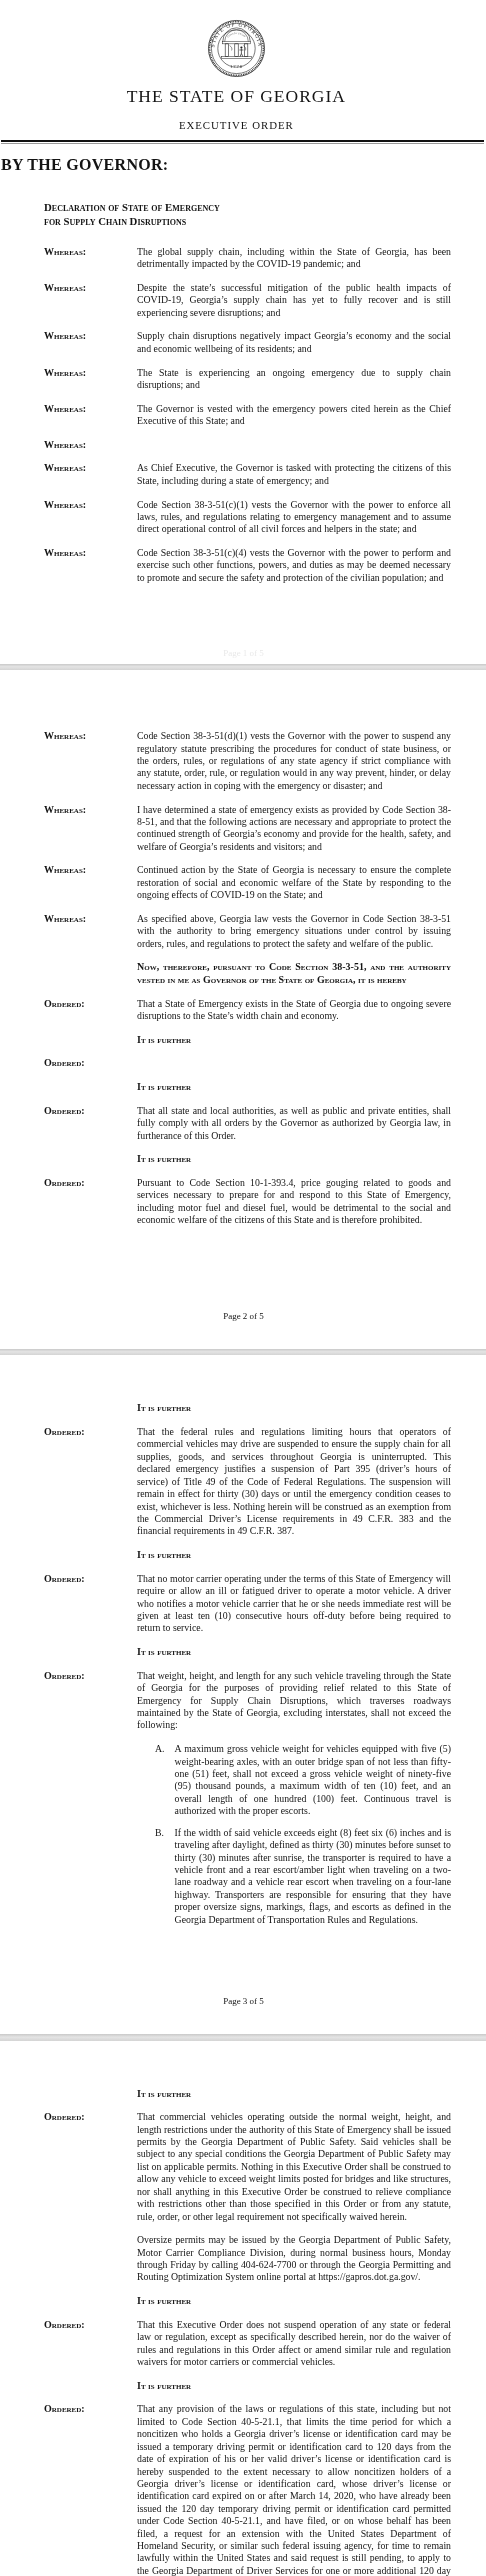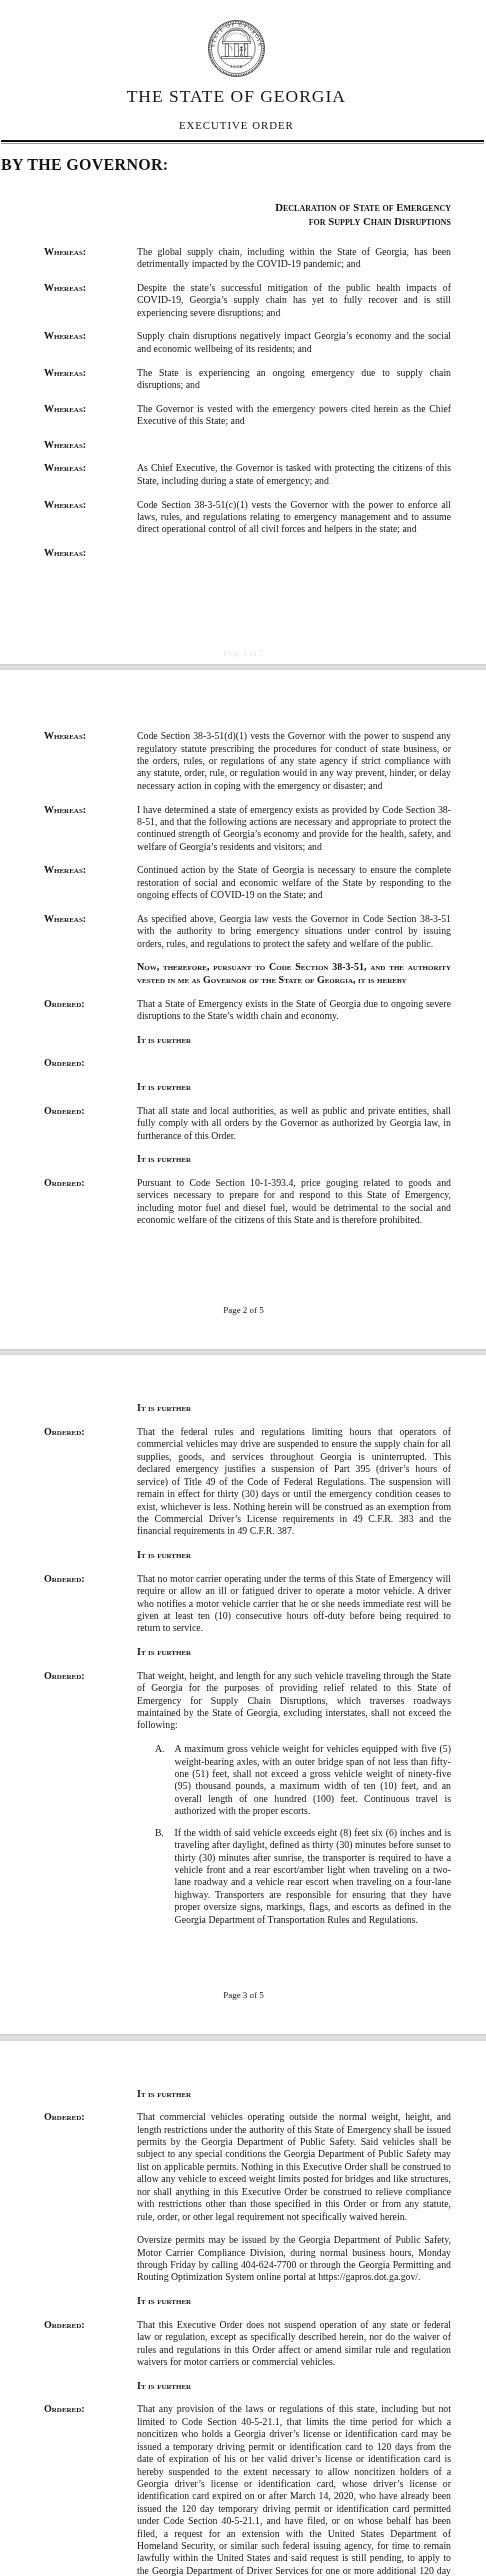--- a/index.html
+++ b/index.html
@@ -13,41 +13,41 @@
   #page-4 { height:681px; }
 
   .pagebreak { height:6.2px; background:linear-gradient(#c9c9c9,#e4e4e4 45%,#d4d4d4); }
 
   
   .seal { display:block; width:59px; height:59px; margin:18.5px auto 0 auto; position:relative; left:-7.2px; }
   .title { margin:8.2px 0 0 0; text-align:center; font-size:17.5px; font-weight:normal; letter-spacing:1px; position:relative; left:-7.2px; }
   .subtitle { margin:12.4px 0 0 0; text-align:center; font-size:10.8px; font-weight:normal; letter-spacing:1px; position:relative; left:-7.2px; }
   .rule { margin:9.3px 3.1px 0 1px; border:none; border-top:2.1px solid #101010; border-bottom:0.5px solid #9a9a9a; height:0.5px; }
   .byline { margin:12.4px 0 0 1px; font-size:16px; letter-spacing:0.3px;font-weight:bold; }
-  .heading { margin:26px 36px 0 44px; text-align:right; font-variant:small-caps; font-weight:bold; font-size:10.8px; line-height:14px; }
+  .heading { margin:26px 36px 0 44px; text-align:left; font-variant:small-caps; font-weight:bold; font-size:10.8px; line-height:14px; }
 
   
   .blocks { padding:0 36px 0 44px; }
   #page-1 .blocks { margin-top:17.5px; }
   #page-2 .blocks { padding-top:60px; }
   #page-3 .blocks { padding-top:47px; }
   #page-4 .blocks { padding-top:47px; }
 
   .item { display:grid; grid-template-columns:93px 314px; margin:0 0 11.3px 0; }
   .item .label { font-variant:small-caps; font-weight:bold; font-size:10px; line-height:12.4px; }
   .item .body { margin:0; font-size:9.8px; line-height:12.4px; text-align:justify; }
   .item .body.caps { font-variant:small-caps; font-weight:bold; font-size:10px; }
   .item.sub { margin-bottom:9.3px; }
   .subwrap { display:grid; grid-template-columns:19.6px 1fr; padding-left:18px; }
   .subwrap .marker { font-size:9.8px; line-height:12.4px; }
 
   
   .pagenum { position:absolute; left:0; width:100%; text-align:center; font-size:9px; }
   #page-1 .pagenum { bottom:6.2px; opacity:0.10; }
-  #page-2 .pagenum, #page-3 .pagenum { bottom:34px;font-family:Liberation Serif, serif; }
+  #page-2 .pagenum, #page-3 .pagenum { bottom:28px;font-family:Liberation Serif, serif; }
 
   .sealink { stroke:#1d1d1d; fill:none; }
 </style>
 </head>
 <body>
 
 <div class="doc">
 
   <section class="page" id="page-1">
     <svg class="seal" viewBox="0 0 120 120">
@@ -115,20 +115,21 @@
         <div class="item">
           <span class="label">Whereas:</span>
           <p class="body">As Chief Executive, the Governor is tasked with protecting the citizens of this State, including during a state of emergency; and</p>
         </div>
         <div class="item">
           <span class="label">Whereas:</span>
           <p class="body">Code Section 38-3-51(c)(1) vests the Governor with the power to enforce all laws, rules, and regulations relating to emergency management and to assume direct operational control of all civil forces and helpers in the state; and</p>
         </div>
         <div class="item">
           <span class="label">Whereas:</span>
+          <p class="body">Code Section 38-3-51(c)(4) vests the Governor with the power to perform and exercise such other functions, powers, and duties as may be deemed necessary to promote and secure the safety and protection of the civilian population; and</p>
         </div>
       </div>
     <div class="pagenum">Page 1 of 5</div>
   </section>
 
   <div class="pagebreak"></div>
 
   <section class="page" id="page-2">
     <div class="blocks">
         <div class="item">

